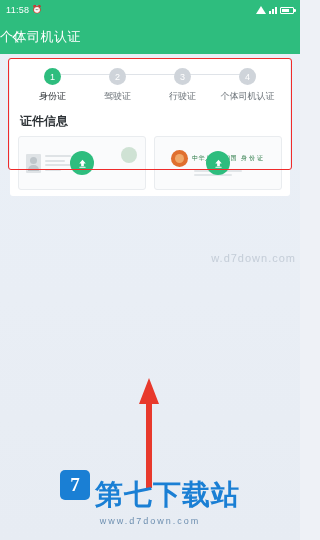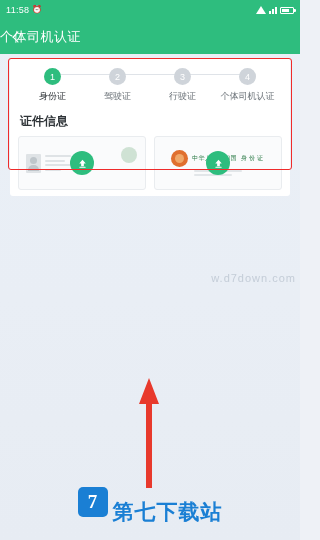--- a/index.html
+++ b/index.html
@@ -300,36 +300,36 @@
   .wm-logo {
     width: 30px; height: 30px;
     border-radius: 5px;
     background: #1a7fd4;
     color: #ffffff;
     display: flex; align-items: center; justify-content: center;
     font-size: 19px; font-weight: bold;
     font-family: "Liberation Serif", serif;
   }
   .wm-text {
-    font-size: 21px;
+    font-size: 28px;
     font-weight: bold;
     color: #1a7fd4;
     letter-spacing: 1px;
     margin-top: 20px;
   }
   .wm-url {
     margin-top: 2px;
     font-size: 9px;
     color: #6d8fb0;
     letter-spacing: 2px;
   }
   .wm-ghost {
     position: absolute;
     right: 4px;
-    top: 272px;
+    top: 252px;
     font-size: 11px;
     color: rgba(150,165,180,0.45);
     letter-spacing: 1px;
     z-index: 2;
     pointer-events: none;
   }
 </style>
 </head>
 <body>
 
@@ -441,15 +441,16 @@
     </svg>
   </div>
 
   <div class="wm-ghost">w.d7down.com</div>
 
   <div class="watermark">
     <div class="wm-row">
       <div class="wm-logo">7</div>
       <div class="wm-text">第七下载站</div>
     </div>
+    <div class="wm-url">www.d7down.com</div>
   </div>
 
 </div>
 
 </body></html>

